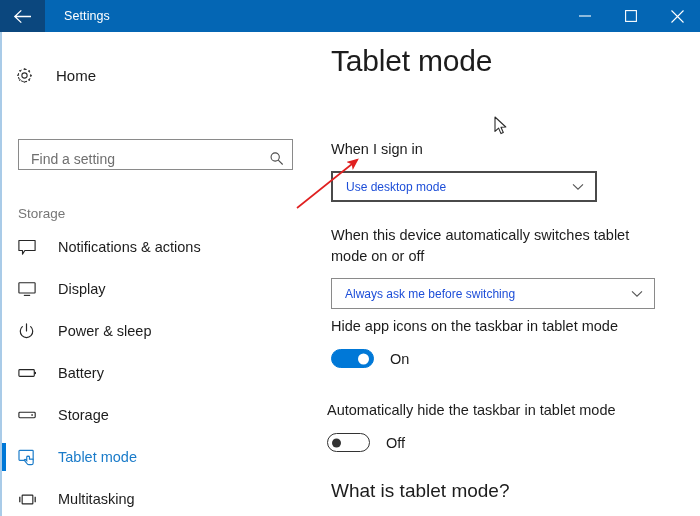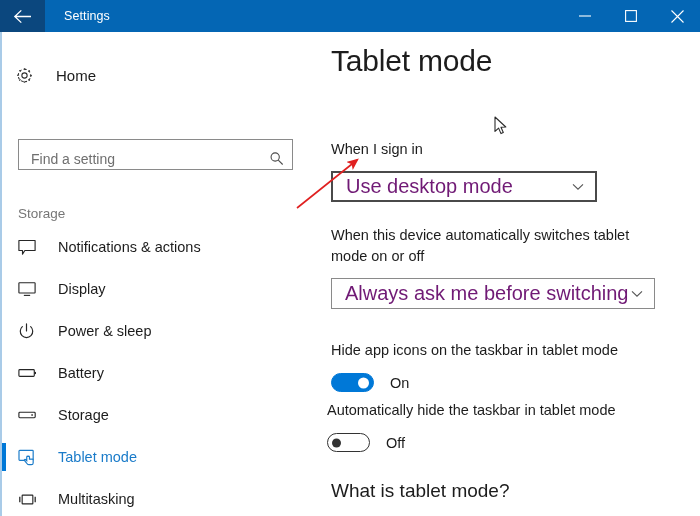--- a/index.html
+++ b/index.html
@@ -177,34 +177,34 @@
     height: 31px;
     border: 1px solid #8a8a8a;
     background: #ffffff;
     display: flex;
     align-items: center;
     padding: 0 10px 0 13px;
   }
   .combo.focused { border: 2px solid #4a4a4a; }
   .combo-value {
     flex: 1;
-    font-size: 20px;
-    color: #701a75;
+    font-size: 12px;
+    color: #1d4ed8;
     white-space: nowrap;
     overflow: hidden;
   }
   .combo-caret { width: 14px; display: flex; justify-content: center; }
 
   .blk1 { position: absolute; left: 19px; top: 107px; width: 266px; }
   .blk1 .combo { margin-top: 11px; width: 266px; }
 
   .blk2 { position: absolute; left: 19px; top: 193px; width: 334px; }
   .blk2 .combo { margin-top: 11px; width: 324px; }
 
-  .blk3 { position: absolute; left: 19px; top: 308px; width: 340px; }
+  .blk3 { position: absolute; left: 19px; top: 284px; width: 340px; }
   .blk4 { position: absolute; left: 15px; top: 368px; width: 340px; }
 
   .toggle-row {
     display: flex;
     align-items: center;
     margin-top: 12px;
   }
   .switch {
     width: 43px; height: 19px;
     border-radius: 10px;

